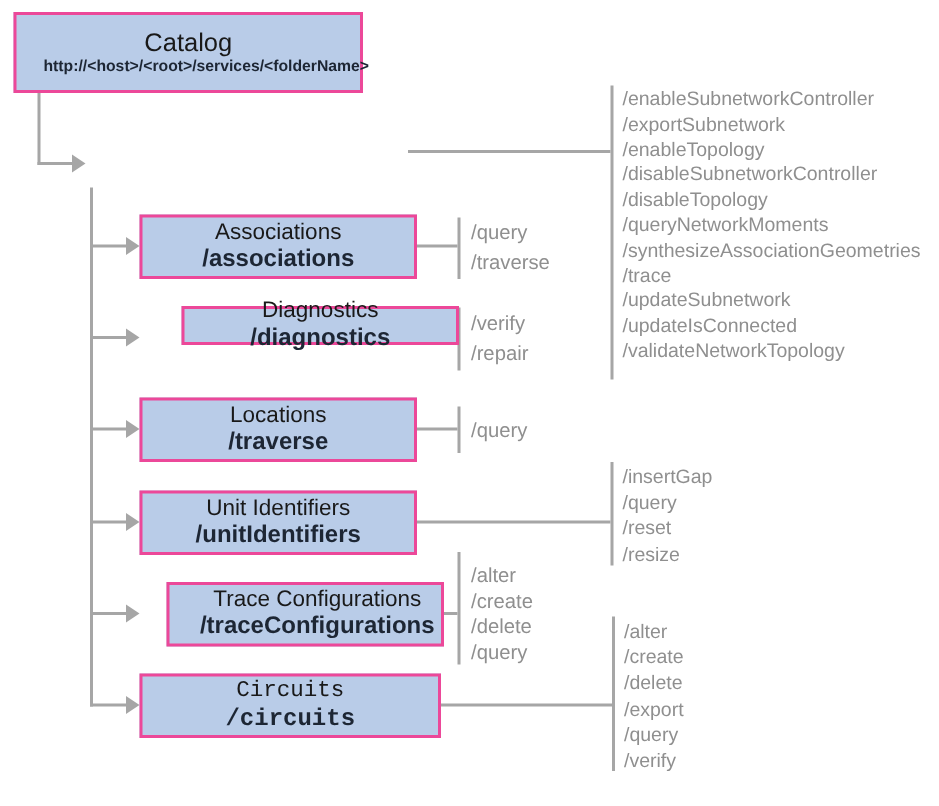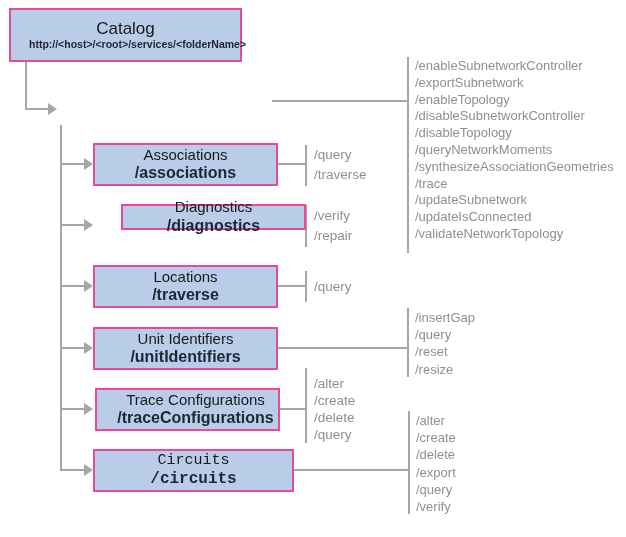--- a/index.html
+++ b/index.html
@@ -26,21 +26,21 @@
   .node-sub   { font-size:16px; font-weight:700; color:#1d2634; line-height:1.25; white-space:nowrap; }
   .title-lg   { font-size:17px; }
   .sub-md     { font-size:10.5px;padding-left:24px; }
 
   .box-catalog      { left:9px;  top:8px;   width:233px; height:54px; }
   .box-service      { left:57px; top:77px;  width:215px; height:48px; }
   .box-associations { left:93px; top:143px; width:185px; height:43px; }
   .box-diagnostics  { left:93px; top:204px; width:185px; height:26px;margin-left:28px; }
   .box-locations    { left:93px; top:265px; width:185px; height:43px; }
   .box-unit         { left:93px; top:327px; width:185px; height:43px; }
-  .box-trace        { left:95px; top:388px; width:185px; height:43px;padding-left:16px; }
+  .box-trace        { left:111px; top:388px; width:185px; height:43px;padding-left:16px; }
   .box-circuits     { left:93px; top:449px; width:201px; height:43px;font-family:Liberation Mono, monospace; }
 
   
   .line { position:absolute; background:#a6a6a6; }
   .h { height:2px; }
   .v { width:2px; }
 
   .cat-spine-v   { left:25px; top:62px;  height:48px; }
   .cat-spine-h   { left:25px; top:108px; width:23px; }
   .svc-spine-v   { left:60px; top:125px; height:346px; }

